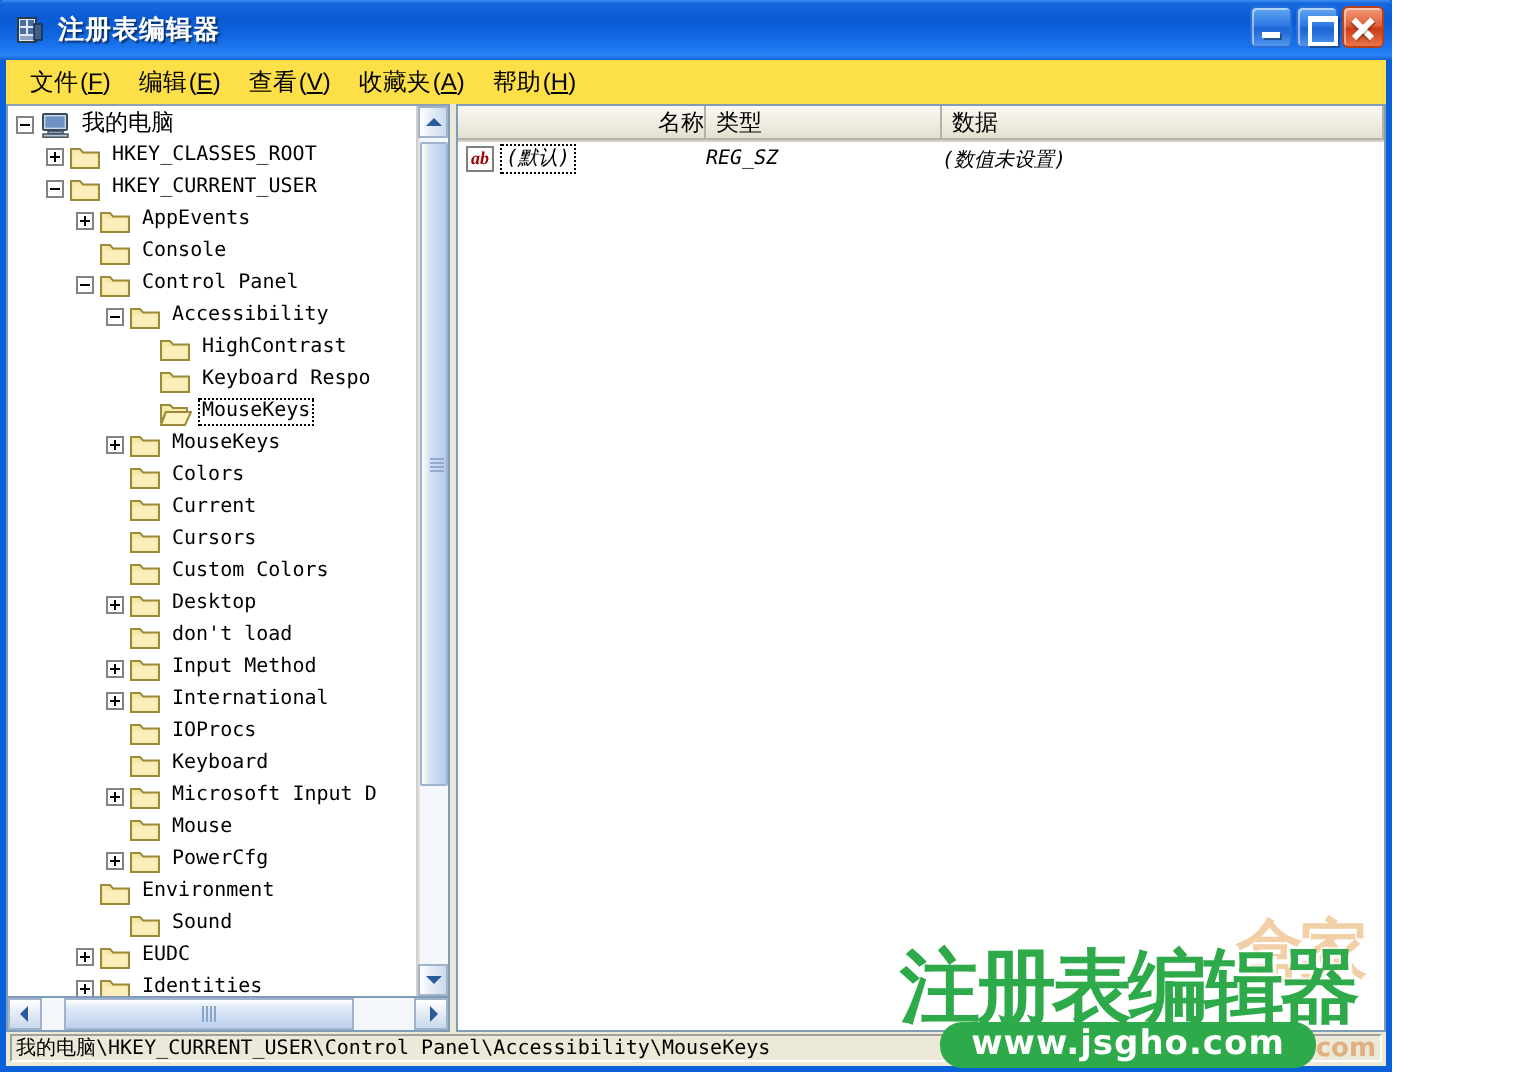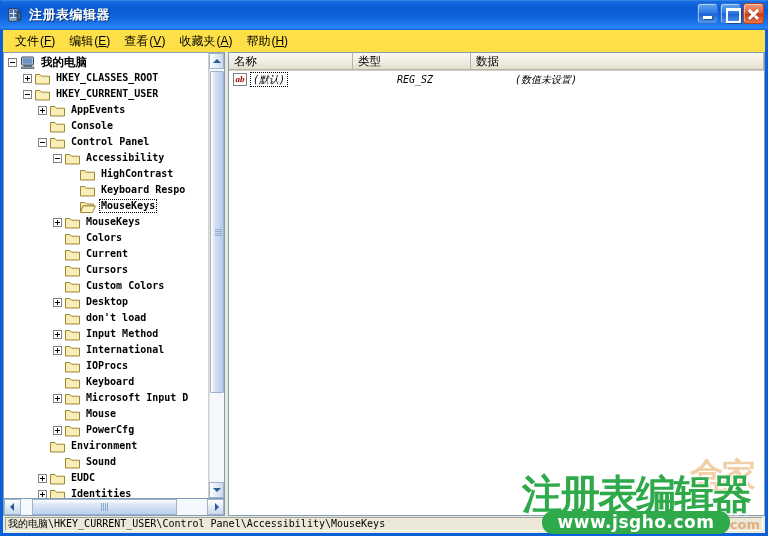--- a/index.html
+++ b/index.html
@@ -6,21 +6,21 @@
   html, body {
     width: 768px; height: 536px;
     overflow: hidden;
     background: #ffffff;
     font-family: "Liberation Sans", sans-serif;
   }
 
   
   #window {
     position: absolute; left: 0; top: 0;
-    width: 768px; height: 536px;
+    width: 696px; height: 536px;
     background: #0a60d8;
     display: flex; flex-direction: column;
   }
 
   
   #titlebar {
     position: relative;
     height: 30px;
     background: linear-gradient(to bottom,
         #0a62d9 0%, #1468e0 8%, #0a5ad4 30%,
@@ -131,21 +131,20 @@
   }
   #tree-frame {
     flex: 1 1 auto;
     margin: 0;
     border: 1px solid #7f9db9;
     border-top-color: #8c9fb5;
     background: #f9a8d4;
     display: flex;
     position: relative;
     overflow: hidden;
-    font-weight: bold;
   }
   #tree-scroll-area {
     flex: 1 1 auto;
     position: relative;
     overflow: hidden;
     background: #fff;
   }
   #tree {
     position: absolute; left: 0; top: 0;
     width: 100%;
@@ -303,39 +302,39 @@
     border-right: 1px solid #b6b2a4;
     border-bottom: 1px solid #b6b2a4;
     display: flex; align-items: center;
     padding-left: 5px;
     font-size: 11.5px;
     color: #000;
     cursor: default;
     white-space: nowrap;
     font-family: "Liberation Sans", sans-serif;
   }
-  #col-name { width: 124px; flex: 0 0 auto; }
+  #col-name { width: 124px; flex: 0 0 auto; justify-content: flex-end; }
   #col-type { width: 118px; flex: 0 0 auto; }
   #col-data { flex: 1 1 auto; }
   #list-body { flex: 1 1 auto; position: relative; background: #fff; overflow: hidden; }
   .list-row {
     height: 17px;
     display: flex; align-items: center;
     cursor: default;
     position: relative;
   }
   .cell {
     font-family: "DejaVu Sans Mono", monospace;
     font-size: 10px;
     color: #000;
     white-space: nowrap;
     display: flex; align-items: center; font-style: italic;
   }
   .cell-name { width: 124px; flex: 0 0 auto; padding-left: 4px; }
-  .cell-type { width: 118px; flex: 0 0 auto; margin-left: 44px; }
+  .cell-type { width: 118px; flex: 0 0 auto; }
   .cell-data { flex: 1 1 auto; }
   .name-focus {
     border: 1px dotted #000;
     padding: 0 2px;
     line-height: 13px;
     display: inline-block;
   }
   .icon-ab {
     width: 14px; height: 13px; flex: 0 0 auto;
     margin-right: 3px;

